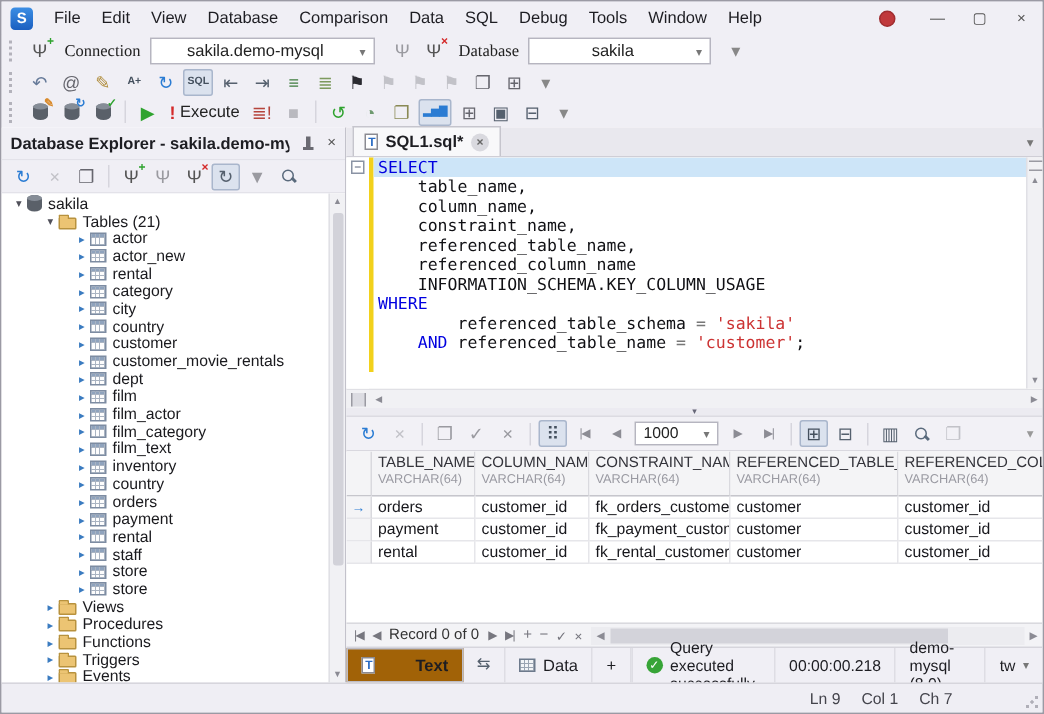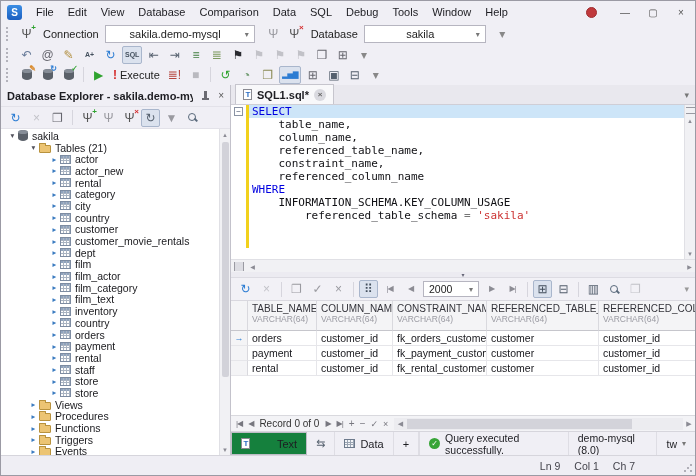--- a/index.html
+++ b/index.html
@@ -24,21 +24,21 @@
   .icon-strip { display:flex; align-items:center; }
   .tbtn { position:relative; height:18px; min-width:19px; display:inline-flex; align-items:center; justify-content:center; border:1px solid transparent; border-radius:2px; margin:0 1px; padding:0 2px; }
   .tbtn.pressed { background:#dbe2ee; border-color:#a9b6cc; }
   .glyph { font-size:12px; line-height:1; }
   .glyph.small { font-size:7px; font-weight:bold; letter-spacing:0; }
   .glyph.bold { font-weight:bold; }
   .glyph.nav { font-size:8px; letter-spacing:-1px; color:#8c8c94; }
   .badge { position:absolute; top:-2px; right:-1px; font-size:8px; font-weight:bold; line-height:1; }
   .tlabel { margin-left:3px; font-size:11px; color:#222; }
   .tsep { width:1px; height:15px; background:#d6d5dd; margin:0 4px; }
-  .bar-label { margin:4px 6px; color:#222; }
+  .bar-label { margin:4px 6px; color:#222;font-family:Liberation Serif, serif; }
   .combo { display:inline-flex; align-items:center; background:#fff; border:1px solid #b6b5c0; height:18px; padding:0 5px; }
   .combo .val { flex:1; text-align:center; white-space:nowrap; overflow:hidden; }
   .combo .carr { color:#777; font-size:8px; margin-left:5px; }
   .combo.w-conn { width:150px; }
   .combo.w-db { width:122px; }
   .combo.pager-combo { width:56px; height:16px; margin:0 2px; }
   .combo.pager-combo .val { text-align:left; font-size:10.5px; }
 
   
   .main { flex:1; display:flex; min-height:0; }
@@ -135,21 +135,21 @@
 
   .recnav { height:16px; background:#f3f3f6; border-top:1px solid #d9d9de; display:flex; align-items:center; padding-left:2px; }
   .rn-btn { font-size:8px; letter-spacing:-1px; color:#77777f; padding:0 3px; }
   .rn-label { font-size:10px; color:#333; margin:0 3px; }
   .rn-scroll { flex:1; height:12px; margin-left:4px; background:#ececf0; display:flex; align-items:center; }
   .rn-thumb { height:10px; width:78%; background:#d3d3da; margin-left:1px; }
   .rn-right { width:12px; text-align:center; font-size:7px; color:#8b8b94; }
 
   .doc-tabs { height:24px; background:#f0eff5; border-top:1px solid #d6d5dc; display:flex; align-items:stretch; }
   .seg { display:flex; align-items:center; gap:5px; padding:0 9px; border-right:1px solid #deddE4; font-size:11px; color:#1d1d22; }
-  .seg.pressed { background:#15803d; border:1px solid #bebdc6; font-weight:normal;gap:27px; }
+  .seg.pressed { background:#a16207; border:1px solid #bebdc6; font-weight:bold;gap:27px; }
   .status-right { margin-left:auto; display:flex; align-items:stretch; }
   .status-right .seg { border-left:1px solid #deddE4; border-right:none; font-size:10.5px; }
   .ok-circle { width:11px; height:11px; border-radius:50%; background:#37a437; color:#fff; font-size:8px; line-height:11px; text-align:center; flex:none; }
 
   .statusbar { height:20px; background:#efeef4; border-top:1px solid #d6d5dc; display:flex; align-items:center; position:relative; }
   .sb-right { margin-left:auto; margin-right:60px; display:flex; gap:14px; color:#44444c; font-size:10.5px; }
   .grip-corner { position:absolute; right:2px; bottom:2px; width:10px; height:10px;
     background:
       radial-gradient(circle at 8px 2px, #b0afb8 1px, transparent 1.2px),
       radial-gradient(circle at 8px 8px, #b0afb8 1px, transparent 1.2px),
@@ -539,26 +539,27 @@
         <div class="foldcol">
           <div class="foldbox">−</div>
         </div>
         <div class="gutterbar">
           <div class="changebar"></div>
         </div>
         <div class="code">
             <div class="code-line current"><span class="seg-kw">SELECT</span></div>
             <div class="code-line"><span class="seg-pl">    table_name,</span></div>
             <div class="code-line"><span class="seg-pl">    column_name,</span></div>
+            <div class="code-line"><span class="seg-pl">    constraint_name,</span></div>
             <div class="code-line"><span class="seg-pl">    referenced_table_name,</span></div>
-            <div class="code-line"><span class="seg-pl">    constraint_name,</span></div>
             <div class="code-line"><span class="seg-pl">    referenced_column_name</span></div>
+            <div class="code-line"><span class="seg-pl">    INFORMATION_SCHEMA.KEY_COLUMN_USAGE</span></div>
             <div class="code-line"><span class="seg-kw">WHERE</span></div>
-            <div class="code-line"><span class="seg-pl">    INFORMATION_SCHEMA.KEY_COLUMN_USAGE</span></div>
             <div class="code-line"><span class="seg-pl">        referenced_table_schema </span><span class="seg-op">= </span><span class="seg-st">'sakila'</span></div>
+            <div class="code-line"><span class="seg-pl">    </span><span class="seg-kw">AND</span><span class="seg-pl"> referenced_table_name </span><span class="seg-op">= </span><span class="seg-st">'customer'</span><span class="seg-pl">;</span></div>
           </div>
         <div class="vscroll-col">
           <span class="split-handle"></span>
           <span class="sc-btn">▲</span>
           <span class="sc-fill"></span>
           <span class="sc-btn">▼</span>
         </div>
       </div>
 
       <div class="hscroll">
@@ -595,21 +596,21 @@
               <span class="glyph" style="color: rgb(68, 80, 94);">⠿</span>
             </span>
           </span>
         <span class="tbtn">
             <span class="glyph nav">|◀</span>
           </span>
         <span class="tbtn">
             <span class="glyph nav">◀</span>
           </span>
         <span class="combo pager-combo">
-          <span class="val">2000</span>
+          <span class="val">1000</span>
           <span class="carr">▾</span>
         </span>
         <span class="tbtn">
             <span class="glyph nav">▶</span>
           </span>
         <span class="tbtn">
             <span class="glyph nav">▶|</span>
           </span>
         <span class="tsep"></span>
         <span class="icon-strip">
@@ -717,20 +718,23 @@
         </div>
         <div class="seg">
           <span>+</span>
         </div>
         <div class="status-right">
           <div class="seg">
             <span class="ok-circle">✓</span>
             <span>Query executed successfully.</span>
           </div>
           <div class="seg">
+              <span>00:00:00.218</span>
+            </div>
+          <div class="seg">
               <span>demo-mysql (8.0)</span>
             </div>
           <div class="seg">
             <span>tw</span>
             <span class="carr" style="color:#777;font-size:8px">▾</span>
           </div>
         </div>
       </div>
 
     </div>

